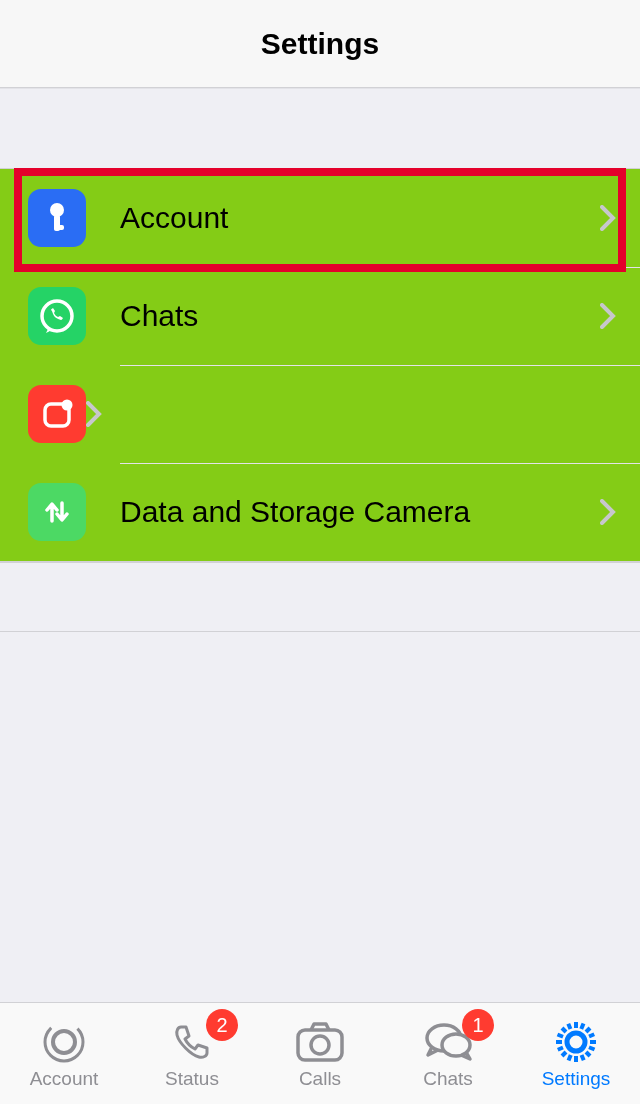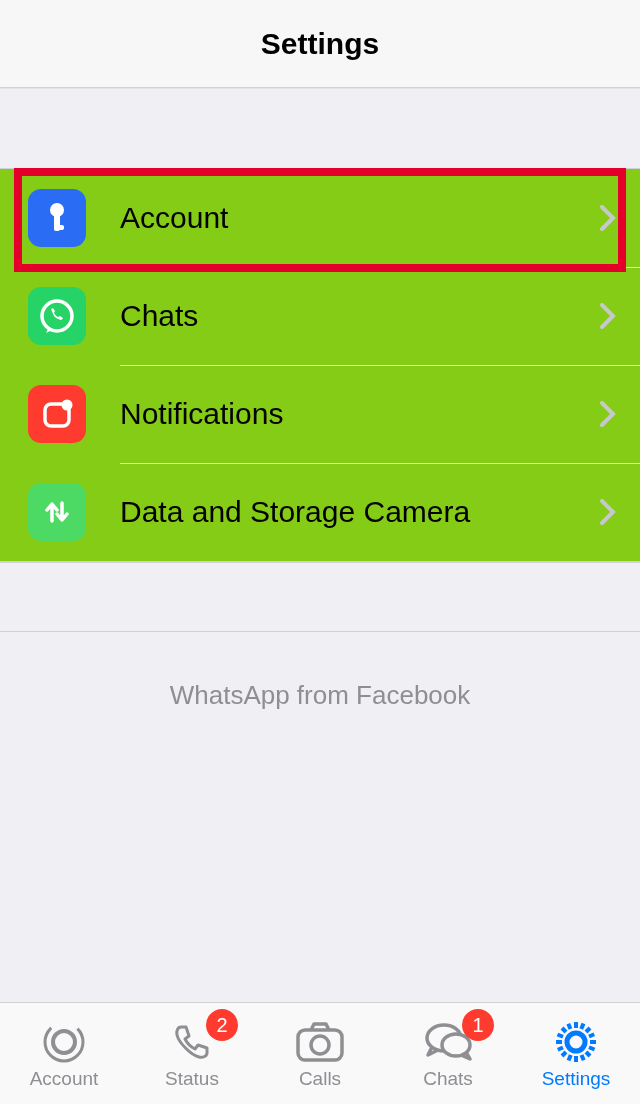--- a/index.html
+++ b/index.html
@@ -105,21 +105,20 @@
     </div>
 
     <div class="row">
       <div class="rule"></div>
       <div class="icon-box" style="background:#ff3b30">
         <svg width="36" height="36" viewBox="0 0 36 36">
             <rect x="6" y="8" width="24" height="22" rx="6" fill="none" stroke="#fff" stroke-width="3.5"></rect>
             <circle cx="28" cy="9" r="5.5" fill="#fff"></circle>
           </svg>
       </div>
-      <div class="row-label">Notifications</div>
       <svg class="chevron" width="16" height="26" viewBox="0 0 16 26">
           <path d="M2 2 L13 13 L2 24" stroke="#c7c7cc" stroke-width="4" fill="none" stroke-linecap="round"></path>
         </svg>
     </div>
 
     <div class="row">
       <div class="rule"></div>
       <div class="icon-box" style="background:#4cd964">
         <svg width="34" height="34" viewBox="0 0 34 34">
             <path d="M12 26 L12 10 M7 15 L12 9 L17 15" stroke="#fff" stroke-width="3.5" fill="none" stroke-linecap="round" stroke-linejoin="round"></path>
@@ -130,21 +129,20 @@
       <svg class="chevron" width="16" height="26" viewBox="0 0 16 26">
           <path d="M2 2 L13 13 L2 24" stroke="#c7c7cc" stroke-width="4" fill="none" stroke-linecap="round"></path>
         </svg>
     </div>
 
   </div>
 
   <div class="spacer-mid"></div>
 
 
-  <div class="footer-text">WhatsApp from Facebook</div>
 
   <div class="afterfooter"></div>
 
   <div class="highlight-box"></div>
 
   <div class="tabbar">
 
     <div class="tab">
       <div class="tab-icon">
         <svg width="46" height="46" viewBox="0 0 46 46">

